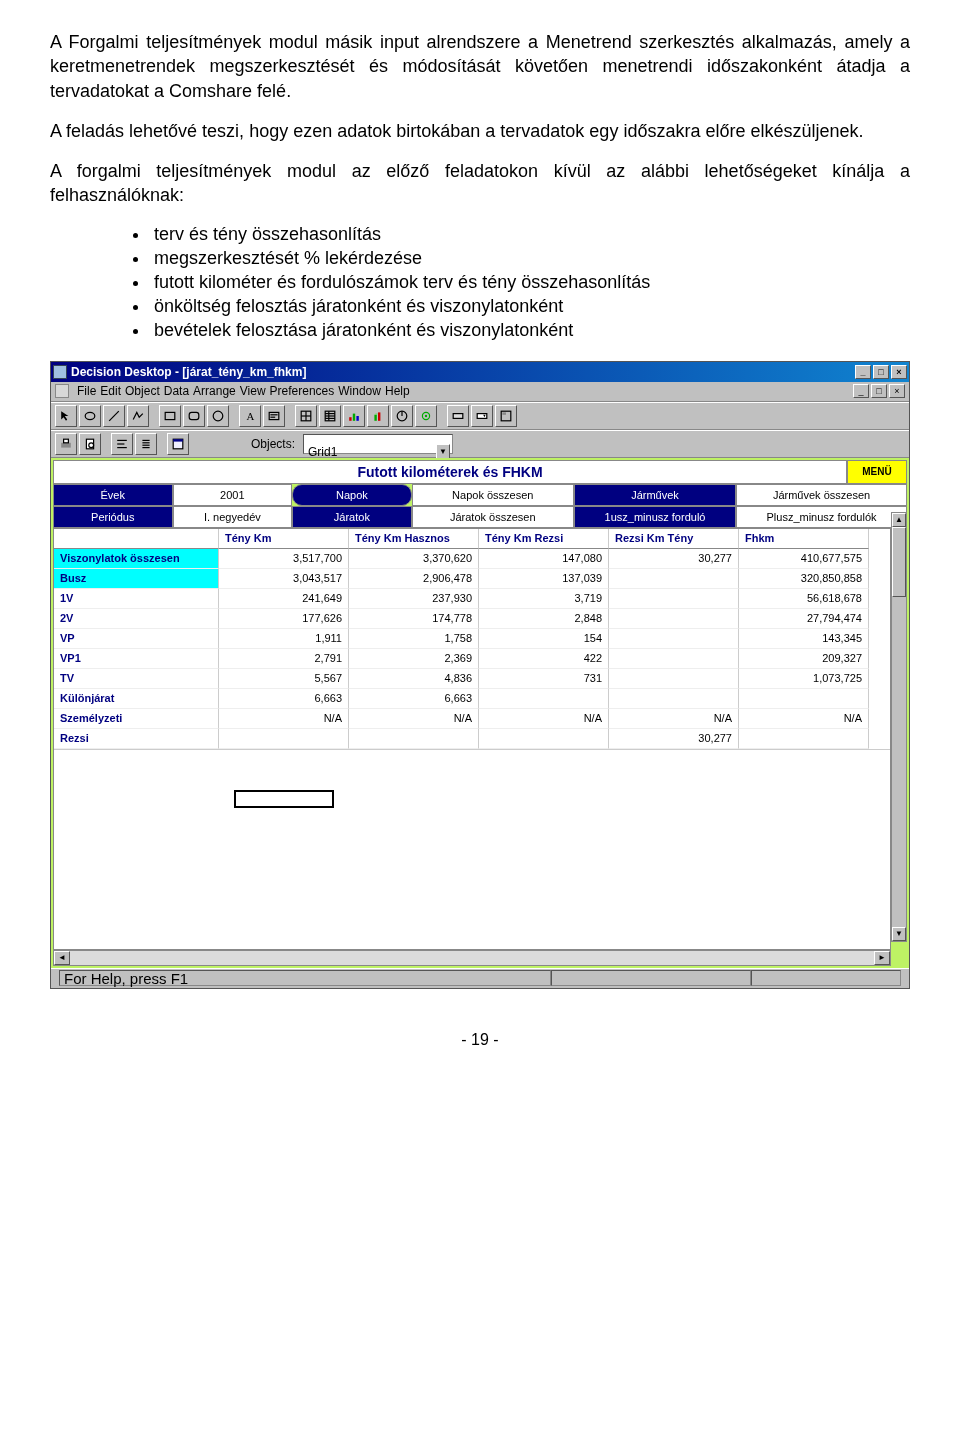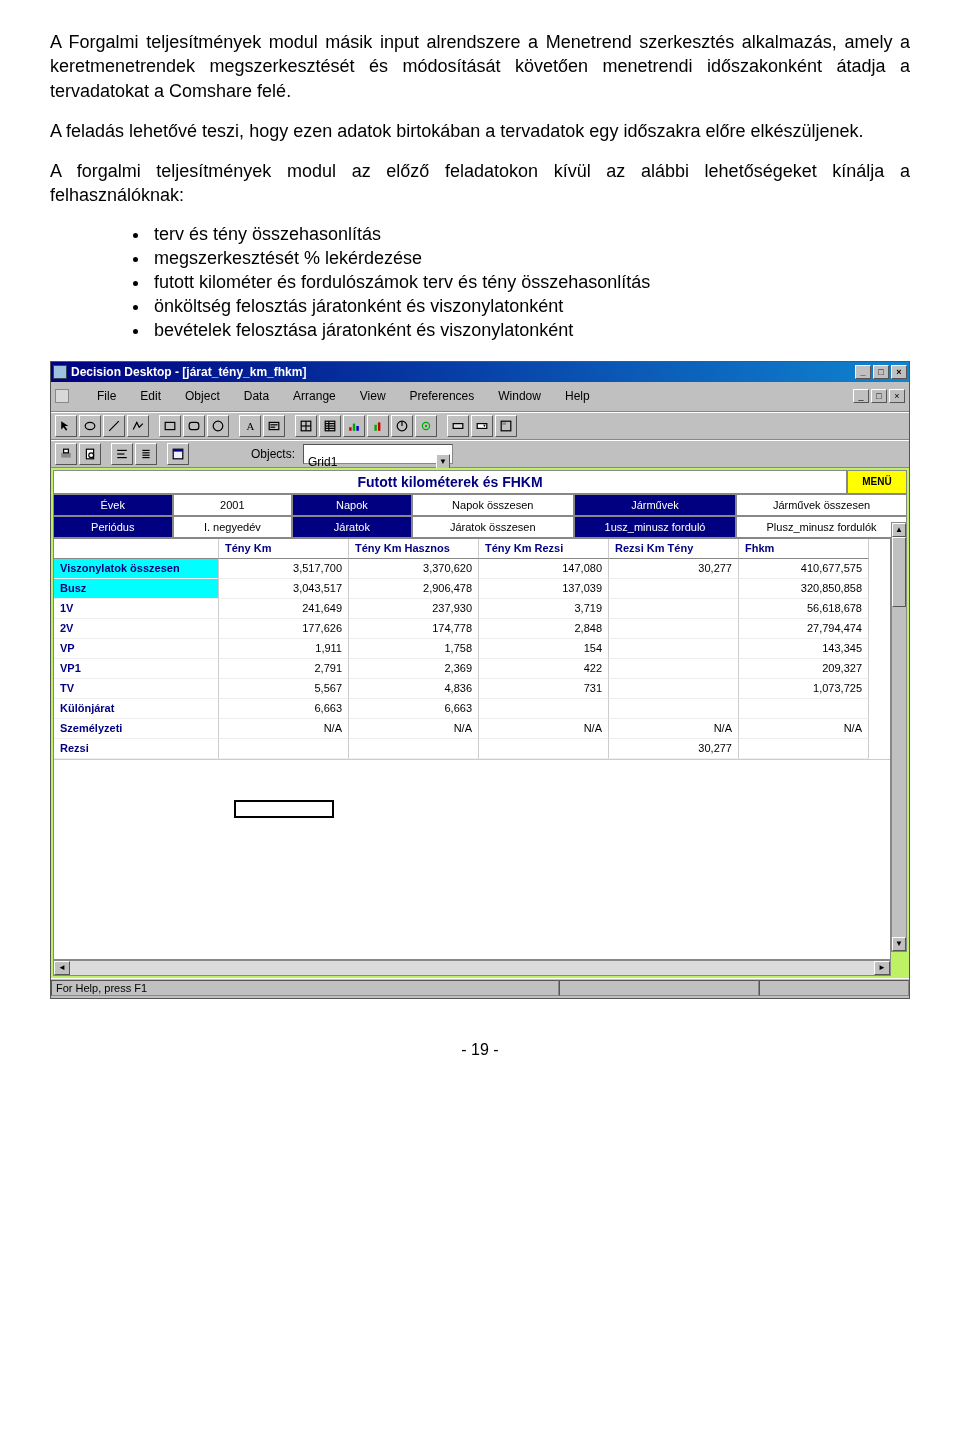--- a/index.html
+++ b/index.html
@@ -43,22 +43,22 @@
     background: #c0c0c0;
     border: 1px solid #fff;
     border-right-color: #555; border-bottom-color: #555;
     font-size: 9px; line-height: 12px; text-align: center;
     color: #000;
   }
   .menubar {
     background: #c0c0c0;
     display: flex;
     align-items: center;
-    height: 30px;
-    gap: 24px;
+    height: 20px;
+    gap: 4px;
     padding: 0 4px;
     border-bottom: 1px solid #888;
   }
   .menubar .mdi-icon { width: 14px; height: 14px; background: #d8d8d8; border: 1px solid #888; margin-right: 4px; }
   .menubar span { cursor: default; }
   .toolbar-row {
     background: #c0c0c0;
     display: flex;
     align-items: center;
     height: 28px;
@@ -129,21 +129,21 @@
   .c0 { width: 165px; }
   .c1,.c2,.c3,.c4,.c5 { width: 130px; }
   .grid-blank { height: 200px; background:#fff; border-top:1px solid #ccc; position:relative; }
   .sel-cell { position:absolute; left:180px; top:40px; width:100px; height:18px; border:2px solid #000; }
   .scrollbar-v { position:absolute; right:2px; top:54px; bottom:26px; width:16px; background:#c0c0c0; border:1px solid #888; }
   .scrollbar-v .thumb { position:absolute; top:14px; left:0; right:0; height:70px; background:#c0c0c0; border:1px solid #fff; border-right-color:#555; border-bottom-color:#555; }
   .scrollbar-v .arr { position:absolute; left:0; right:0; height:14px; background:#c0c0c0; border:1px solid #fff; border-right-color:#555; border-bottom-color:#555; font-size:8px; text-align:center; line-height:12px;}
   .scrollbar-h { height:16px; background:#dcdcdc; border:1px solid #888; display:flex; }
   .scrollbar-h .arr { width:16px; background:#c0c0c0; border:1px solid #fff; border-right-color:#555; border-bottom-color:#555; font-size:8px; text-align:center; line-height:12px;}
   .scrollbar-h .track { flex:1; }
-  .statusbar { height:20px; background:#c0c0c0; border-top:1px solid #fff; display:flex; align-items:center; padding:0 0; font-size:11px; }
+  .statusbar { height:20px; background:#c0c0c0; border-top:1px solid #fff; display:flex; align-items:center; padding:0 8px; font-size:15px; }
   .statusbar .pane { border:1px solid #888; border-top-color:#555; border-left-color:#555; height:16px; padding:0 4px; display:flex; align-items:center;}
   .page-num { text-align:center; margin-top:42px; font-size:16px; }
   .app-wrap { position: relative; }
 </style>
 </head>
 <body>
 
 <p class="para">A Forgalmi teljesítmények modul másik input alrendszere a Menetrend szerkesztés alkalmazás, amely a keretmenetrendek megszerkesztését és módosítását követően menetrendi időszakonként átadja a tervadatokat a Comshare felé.</p>
 <p class="para">A feladás lehetővé teszi, hogy ezen adatok birtokában a tervadatok egy időszakra előre elkészüljenek.</p>
 <p class="para">A forgalmi teljesítmények modul az előző feladatokon kívül az alábbi lehetőségeket kínálja a felhasználóknak:</p>
@@ -346,21 +346,21 @@
 
   <div class="content" style="position:relative;">
     <div class="chart-title-row">
       <div class="chart-title">Futott kilométerek és FHKM</div>
       <div class="menu-btn">MENÜ</div>
     </div>
 
     <div class="filter-row" id="frow1">
           <div class="fcell dark" style="width: 14%;">Évek</div>
           <div class="fcell light" style="width: 14%;">2001</div>
-          <div class="fcell dark" style="width: 14%;">Napok</div>
+          <div class="fcell dark" style="width: 14%; border-radius: 10px;">Napok</div>
           <div class="fcell light" style="width: 19%;">Napok összesen</div>
           <div class="fcell dark" style="width: 19%;">Járművek</div>
           <div class="fcell light" style="width: 20%;">Járművek összesen</div>
         </div>
     <div class="filter-row" id="frow2">
           <div class="fcell dark" style="width: 14%;">Periódus</div>
           <div class="fcell light" style="width: 14%;">I. negyedév</div>
           <div class="fcell dark" style="width: 14%;">Járatok</div>
           <div class="fcell light" style="width: 19%;">Járatok összesen</div>
           <div class="fcell dark" style="width: 19%;">1usz_minusz forduló</div>

